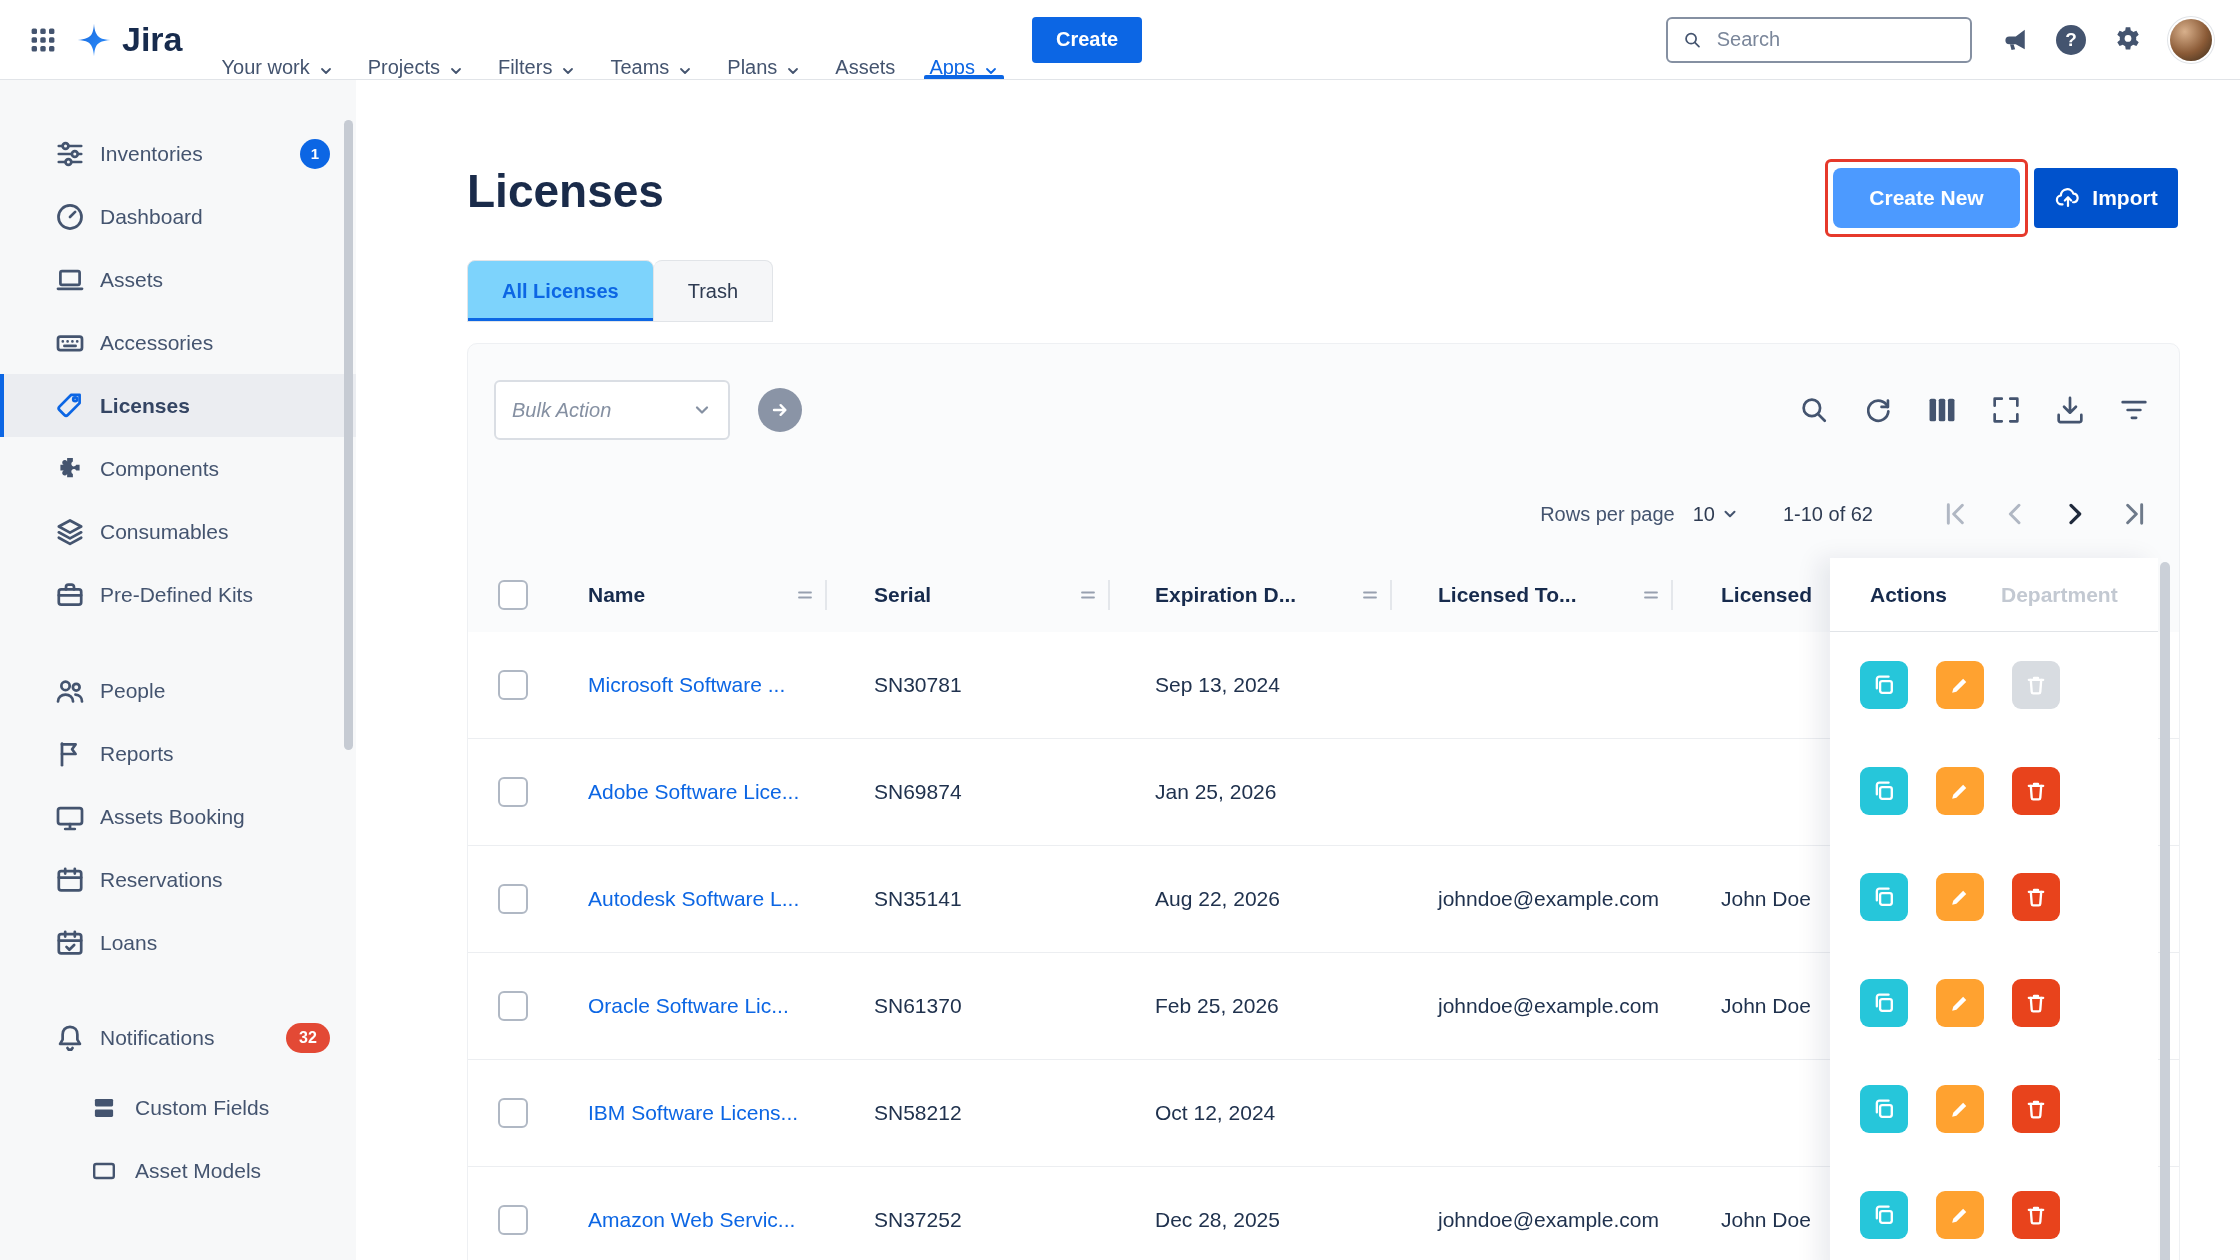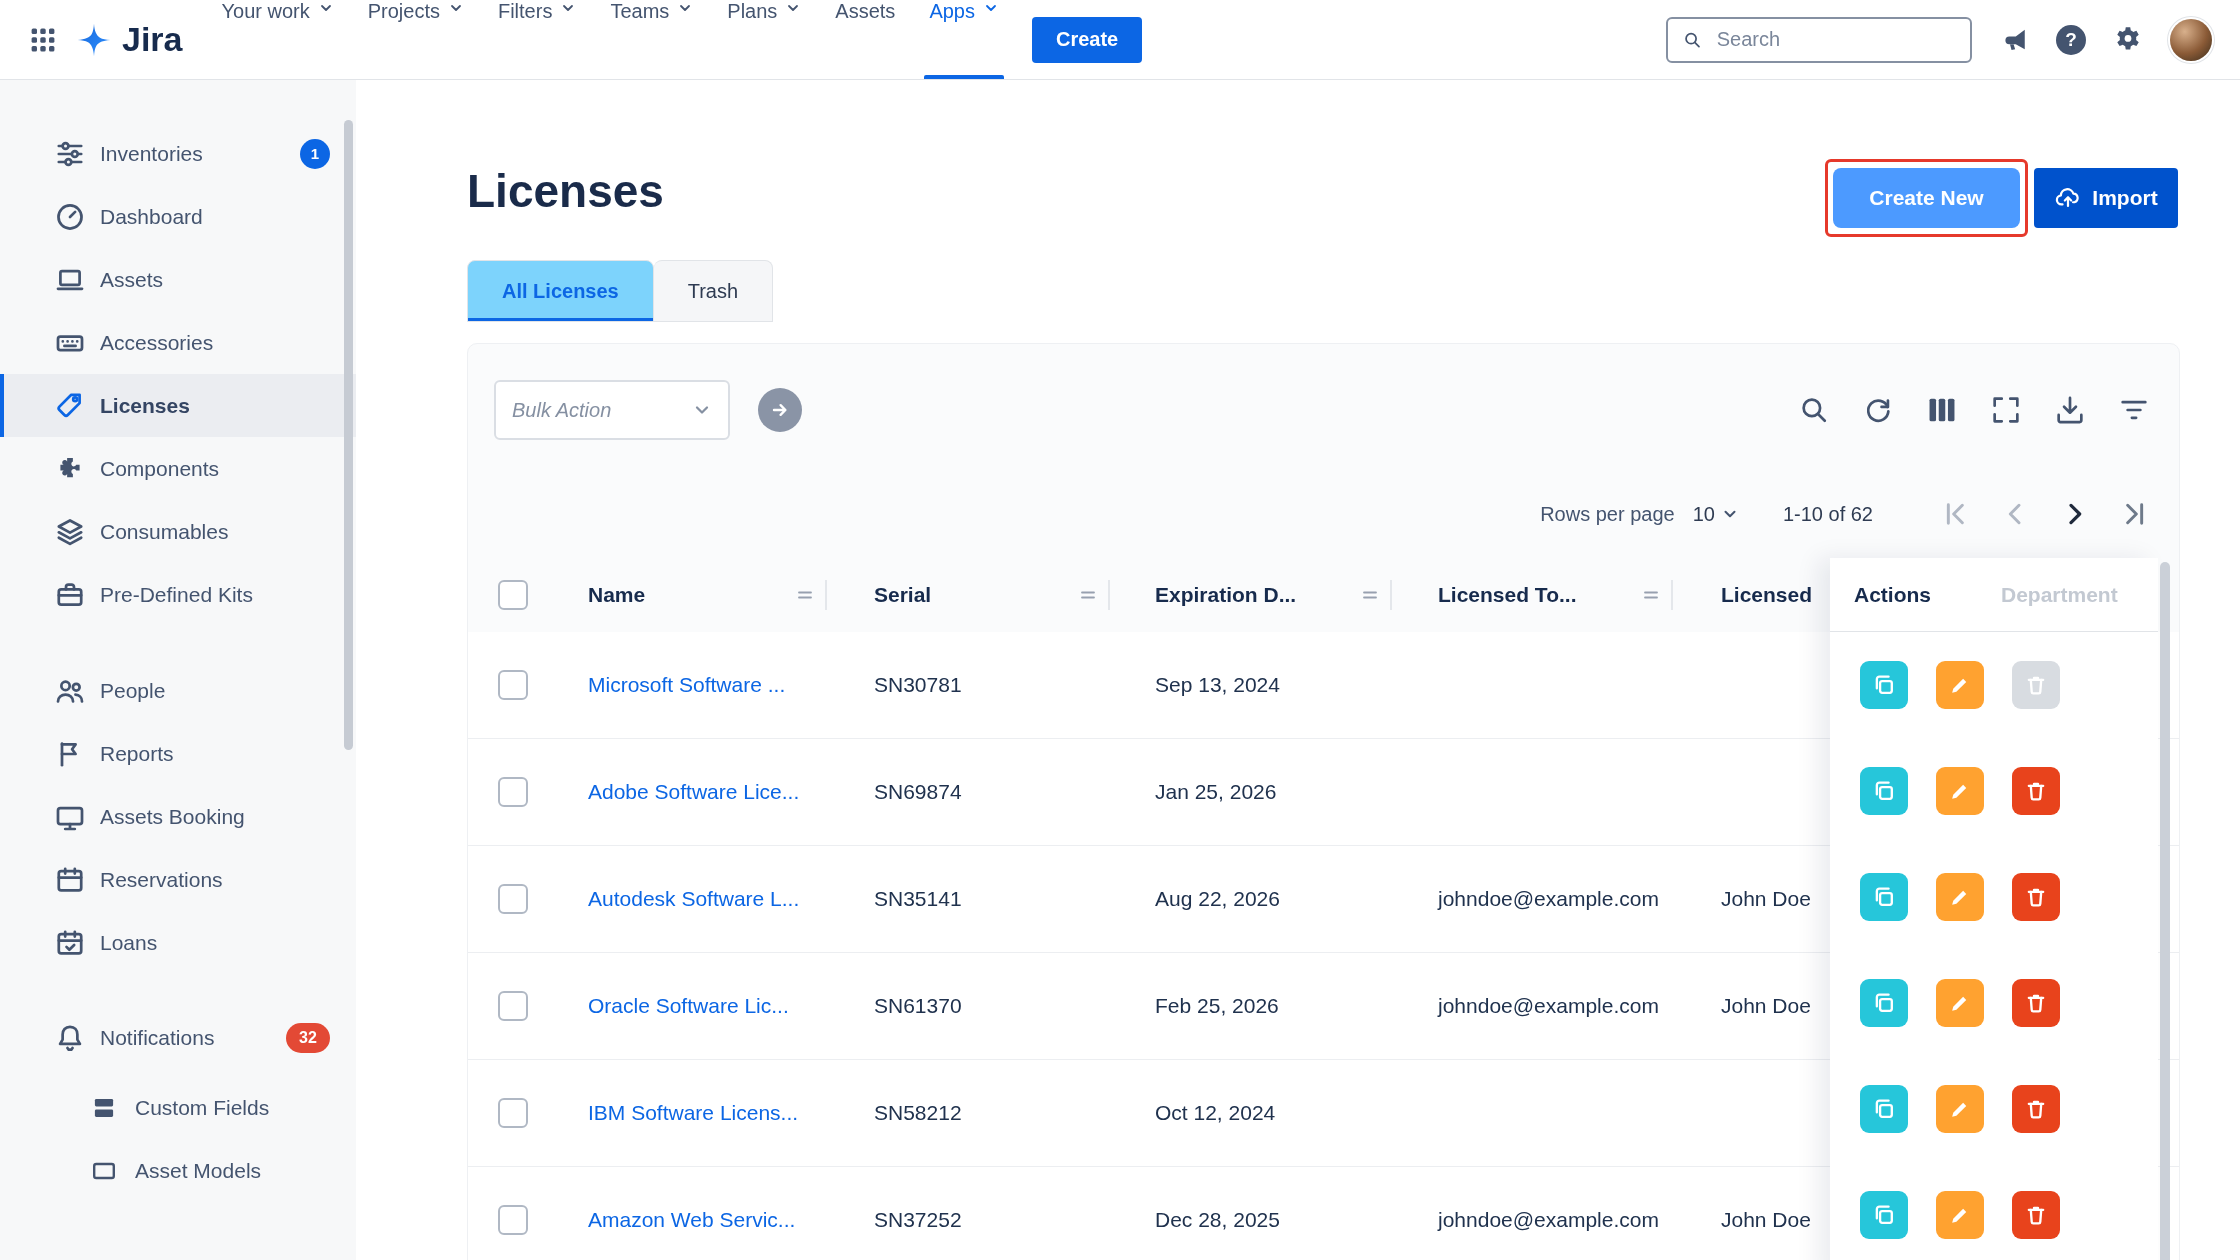--- a/index.html
+++ b/index.html
@@ -8,21 +8,21 @@
   svg{display:block}
   button{font-family:"Liberation Sans",sans-serif;cursor:pointer}
 
   
   .topnav{position:absolute;top:0;left:0;width:2240px;height:80px;background:#fff;
           border-bottom:1px solid #E1E4E8;display:flex;align-items:center;
           padding:0 22px;box-sizing:border-box;z-index:30}
   .gridbtn{background:none;border:none;padding:6px;margin-right:12px}
   .logo{display:flex;align-items:center;gap:10px;margin-right:22px}
   .logo-text{font-size:34px;font-weight:600;color:#172B4D}
-  .nav-item{display:flex;align-items:flex-start;gap:8px;padding:0 17px;font-size:20px;
+  .nav-item{display:flex;align-items:flex-end;gap:8px;padding:0 17px;font-size:20px;
             color:#44546F;height:79px;cursor:pointer;position:relative;white-space:nowrap}
   .nav-item.active{color:#0C66E4}
   .nav-item.active::after{content:"";position:absolute;left:12px;right:12px;bottom:0;
             height:4px;background:#0C66E4;border-radius:2px 2px 0 0}
   .chev{width:16px;height:16px}
   .create-btn{margin-left:16px;height:46px;padding:0 24px;background:#0C66E4;color:#fff;
             font-size:20px;font-weight:600;border:none;border-radius:4px}
   .search-wrap{margin-left:auto;display:flex;align-items:center;gap:12px;
             border:2px solid #8590A2;border-radius:6px;height:46px;width:306px;
             padding:0 14px;box-sizing:border-box;background:#fff}
@@ -115,21 +115,21 @@
   .c-serial{left:406px}
   .c-exp{left:687px}
   .c-email{left:970px}
   .c-lname{left:1253px}
   .rcb{position:absolute;left:30px;top:38px}
   .cb{width:30px;height:30px;border:2px solid #B0B8C4;border-radius:6px;background:#fff;
       box-sizing:border-box;cursor:pointer}
 
   .apanel{position:absolute;left:1362px;top:214px;width:328px;bottom:0;background:#fff;
           box-shadow:-12px 0 22px rgba(9,30,66,.08);z-index:5}
-  .ahead{height:74px;display:flex;align-items:center;padding-left:24px;font-size:21px;
+  .ahead{height:74px;display:flex;align-items:center;padding-left:40px;font-size:21px;
          font-weight:700;color:#172B4D;border-bottom:1px solid #E1E4E8;box-sizing:border-box}
   .arow{height:106px;display:flex;align-items:center;gap:28px;padding-left:30px;box-sizing:border-box}
   .abtn{width:48px;height:48px;border-radius:9px;border:none;display:flex;align-items:center;justify-content:center}
   .abtn.copy{background:#26C6DA}
   .abtn.edit{background:#FFA230}
   .abtn.del{background:#E8431C}
   .abtn.del.disabled{background:#D8DCE1;cursor:default}
   .aic{fill:none;stroke:#fff;stroke-width:1.8;stroke-linecap:round;stroke-linejoin:round;width:26px;height:26px}
 
   .tscroll{position:absolute;right:9px;top:218px;width:10px;height:708px;background:#CBD0D8;

